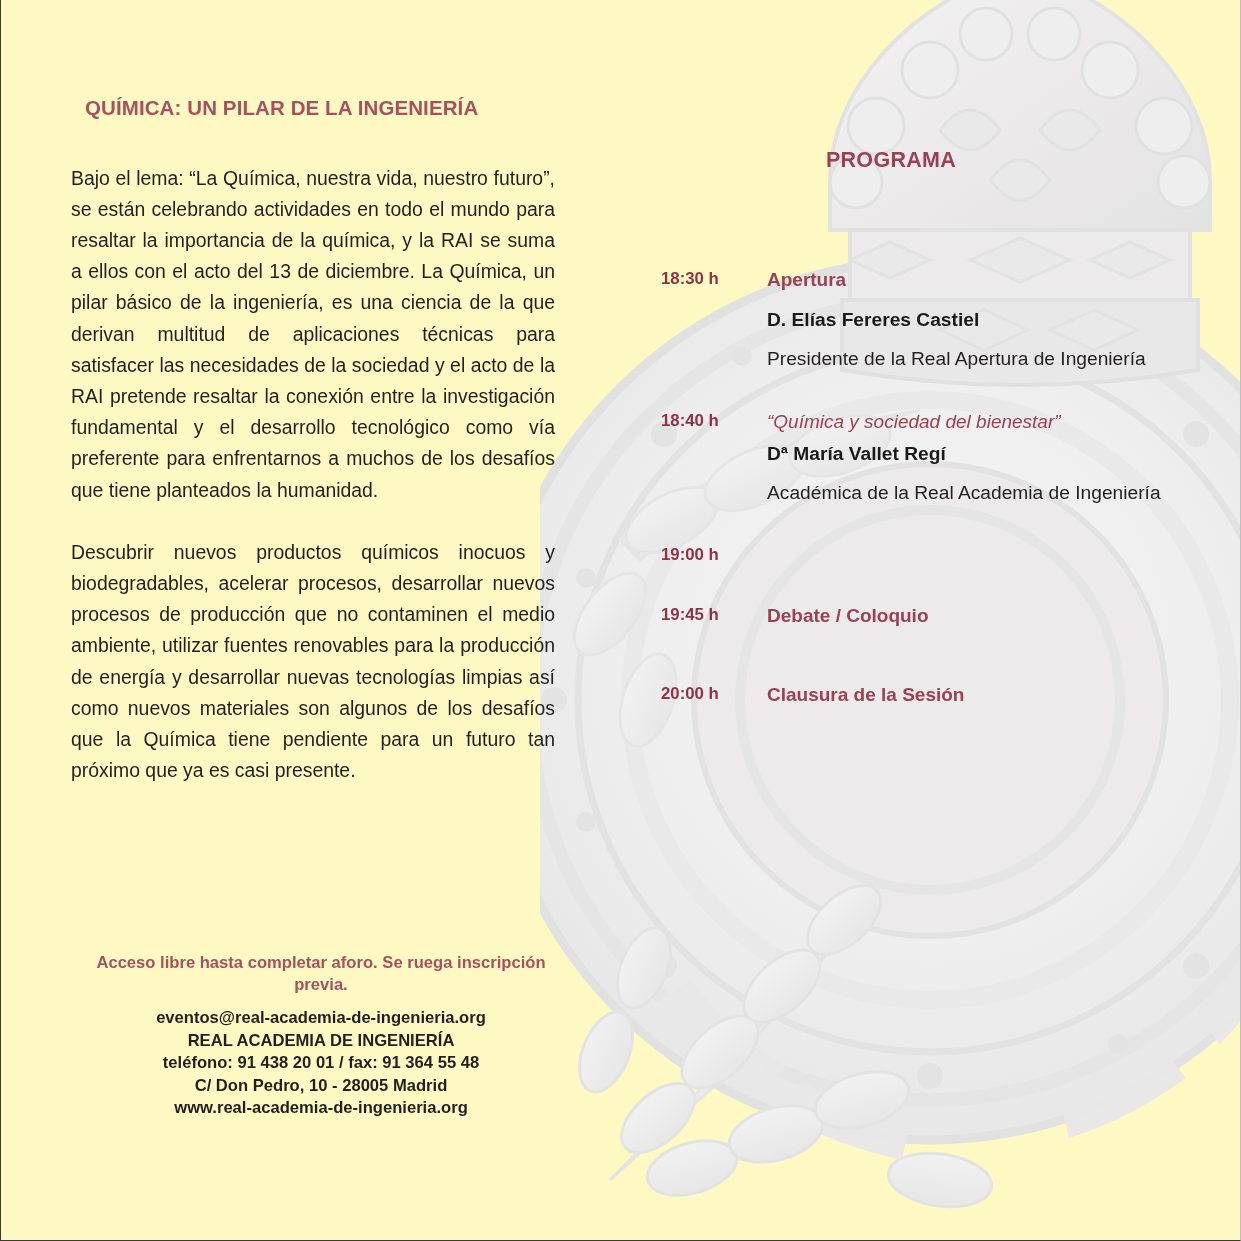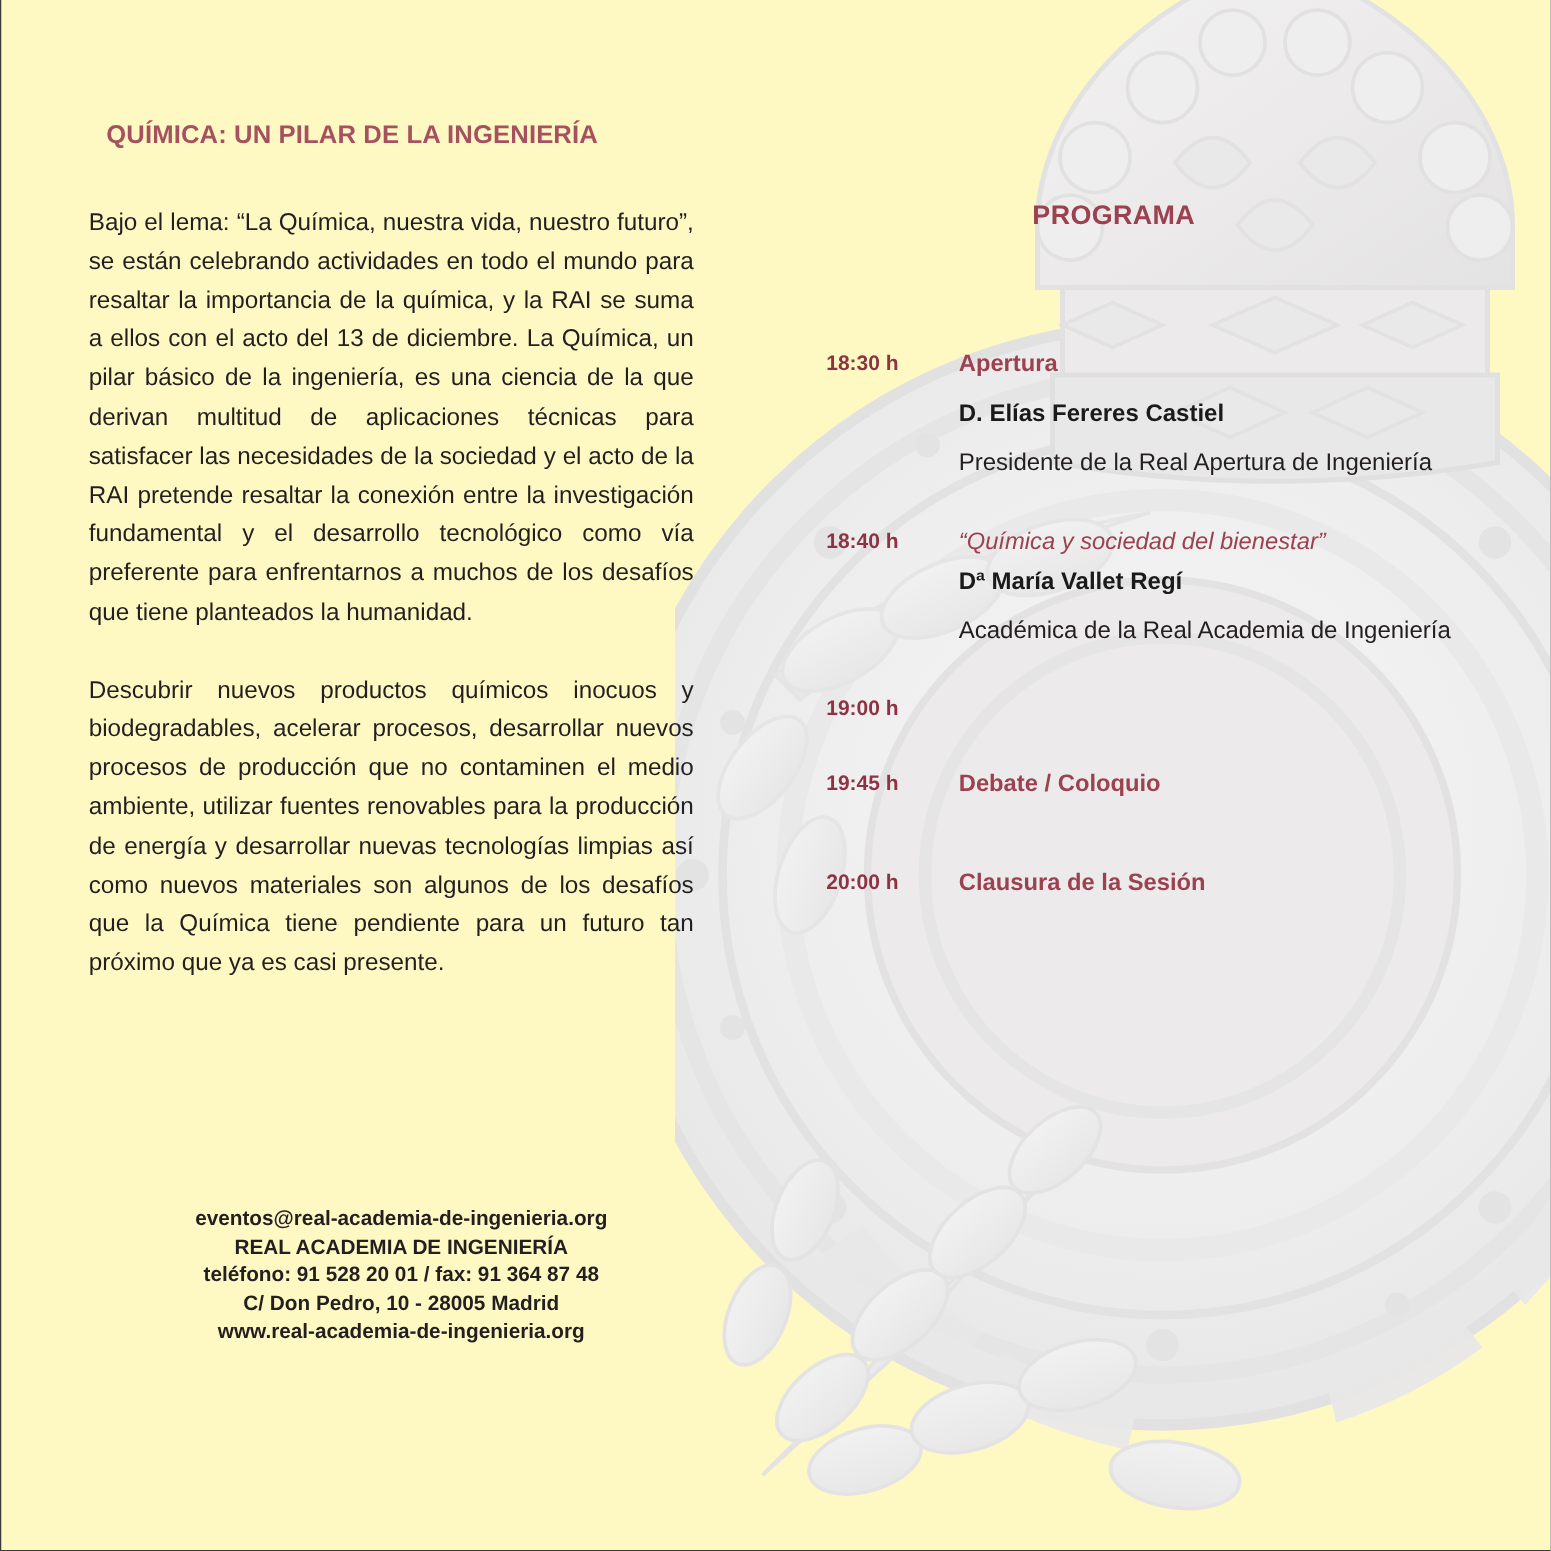--- a/index.html
+++ b/index.html
@@ -80,21 +80,21 @@
     font-weight: bold;
     line-height: 22.5px;
     margin: 12px 0 0 0;
   }
   .footer-contact .ln { display: block; }
 
   
   .right-col {
     position: absolute;
     left: 660px;
-    top: 160px;
+    top: 148px;
     width: 560px;
     z-index: 3;
   }
   .programa-title {
     color: #9b414f;
     font-size: 21.5px;
     font-weight: bold;
     letter-spacing: 0.3px;
     text-align: center;
     margin: 0 0 0 0;
@@ -262,24 +262,28 @@
     </svg>
   </div>
 
   <div class="left-col">
     <h1 class="doc-title">QUÍMICA: UN PILAR DE LA INGENIERÍA</h1>
     <p class="body-par">Bajo el lema: “La Química, nuestra vida, nuestro futuro”, se están celebrando actividades en todo el mundo para resaltar la importancia de la química, y la RAI se suma a ellos con el acto del 13 de diciembre. La Química, un pilar básico de la ingeniería, es una ciencia de la que derivan multitud de aplicaciones técnicas para satisfacer las necesidades de la sociedad y el acto de la RAI pretende resaltar la conexión entre la investigación fundamental y el desarrollo tecnológico como vía preferente para enfrentarnos a muchos de los desafíos que tiene planteados la humanidad.</p>
     <p class="body-par">Descubrir nuevos productos químicos inocuos y biodegradables, acelerar procesos, desarrollar nuevos procesos de producción que no contaminen el medio ambiente, utilizar fuentes renovables para la producción de energía y desarrollar nuevas tecnologías limpias así como  nuevos materiales son algunos de los desafíos que la Química tiene pendiente para un futuro tan próximo que ya es casi presente.</p>
   </div>
 
   <div class="footer-block">
+    <p class="footer-note">
+      <span class="ln">Acceso libre hasta completar aforo.</span>
+      <span class="ln">Se ruega inscripción previa.</span>
+    </p>
     <p class="footer-contact">
       <span class="ln">eventos@real-academia-de-ingenieria.org</span>
       <span class="ln">REAL ACADEMIA DE INGENIERÍA</span>
-      <span class="ln">teléfono: 91 528 20 01 / fax: 91 364 87 48</span>
+      <span class="ln">teléfono: 91 438 20 01 / fax: 91 364 55 48</span>
       <span class="ln">C/ Don Pedro, 10 - 28005 Madrid</span>
       <span class="ln">www.real-academia-de-ingenieria.org</span>
     </p>
   </div>
 
   <div class="right-col">
     <div class="programa-title">PROGRAMA</div>
 
     <div class="schedule">
 

